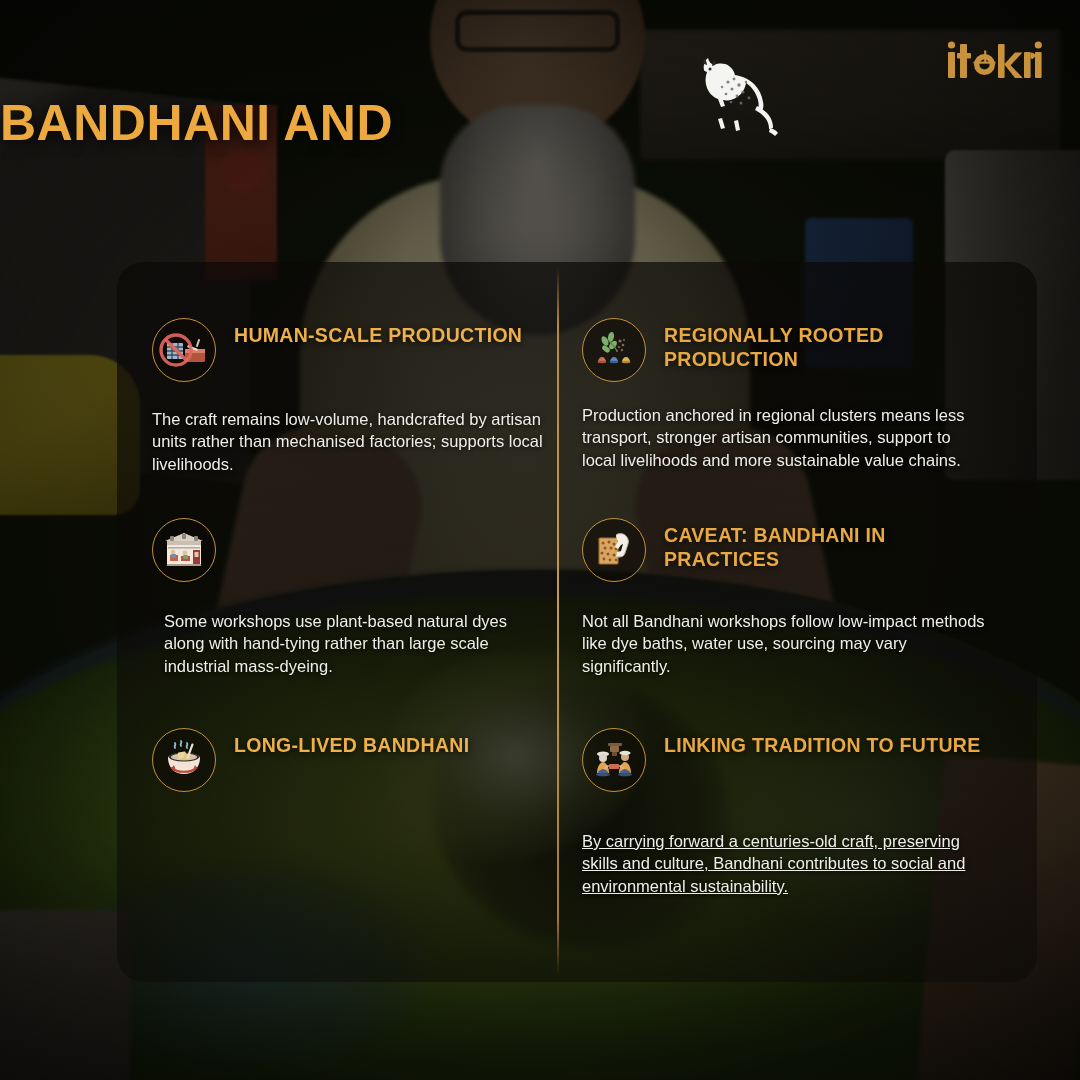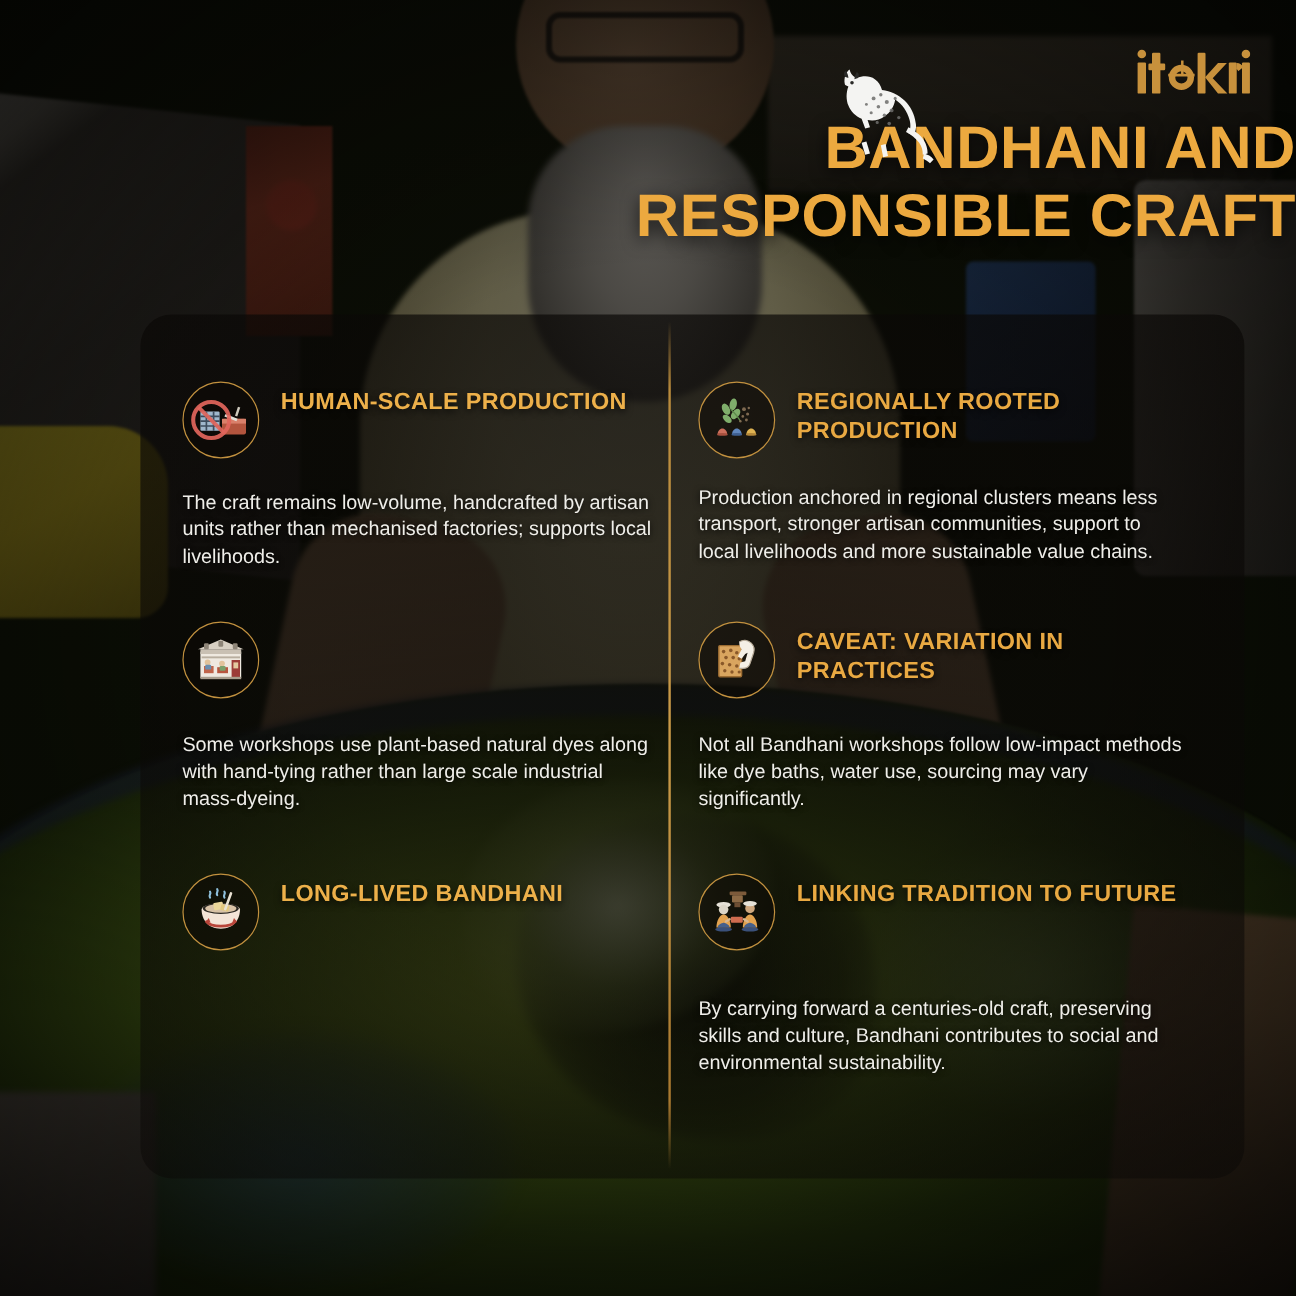--- a/index.html
+++ b/index.html
@@ -152,21 +152,21 @@
     position:absolute; top:40px; right:38px;
     font-size:40px; font-weight:700; letter-spacing:-1px;
     color:#c8913c; line-height:1;
     display:flex; align-items:center; z-index:8;
     text-shadow:0 2px 6px rgba(0,0,0,.6);
   }
   .logo .lg-svg { display:block; }
 
   .title-wrap {
     position:absolute; top:95px; left:0; width:1080px;
-    text-align:right; z-index:7;
+    text-align:left; z-index:7;
   }
   .title {
     font-size:50px; font-weight:700; letter-spacing:.5px; line-height:1.14;
     color:#eca93f; text-shadow:0 3px 14px rgba(0,0,0,.75);
   }
   .goat {
     position:absolute; left:686px; top:52px; width:108px; height:92px;
     z-index:9; pointer-events:none;
   }
 
@@ -211,22 +211,22 @@
   .item-title.t-r { color:#e9a942; }
 
   .item-body {
     margin-top:22px; font-size:16.5px; line-height:1.35;
     color:#efeee9; text-shadow:0 1px 5px rgba(0,0,0,.85);
   }
   .item.col-l .item-body { margin-left:0; }
   .item.row-1.col-l .item-body { margin-top:26px; }
   .item.row-1.col-r .item-body { margin-top:22px; }
   .item.row-3.col-l .item-body { margin-top:44px; }
-  .item.row-3.col-r .item-body { margin-top:38px; }
-  .item.row-2.col-l .item-body { margin-top:28px; }
+  .item.row-3.col-r .item-body { margin-top:38px;text-decoration:underline; }
+  .item.row-2.col-l .item-body { margin-top:28px;margin-left:12px; }
   .item.row-2.col-r .item-body { margin-top:28px; }
 </style>
 </head>
 <body>
 
 <div class="stage">
 
   <div class="bg">
     <div class="bg-base"></div>
     <div class="bg-shelf"></div>
@@ -298,21 +298,20 @@
     </g>
     <g fill="#2a2a28">
       <circle cx="24" cy="17" r="1.5"></circle>
       <path d="M19 7c1 2 2 4 2 6l-3-1c-1-2-1-4 1-5z"></path>
       <path d="M28 8c-1 2-2 4-2 6l3-1c1-2 1-4-1-5z"></path>
     </g>
   </svg>
 
   <div class="title-wrap">
     <div class="title">BANDHANI AND</div>
-    <div class="title">RESPONSIBLE CRAFT</div>
   </div>
 
   <div class="card"></div>
   <div class="divider"></div>
 
   <div class="grid">
 
     <div class="item col-r row-1">
       <div class="item-head">
         <div class="icon-circle">
@@ -419,21 +418,21 @@
                 <circle cx="19" cy="29" r="1.5"></circle>
               <circle cx="25" cy="30" r="1.5"></circle>
                 <circle cx="15" cy="34" r="1.4"></circle>
               <circle cx="21" cy="35" r="1.4"></circle>
                 <circle cx="27" cy="35" r="1.3"></circle>
             </g>
             <path d="M27 10c3-2 7-2 10 1 2 2 3 5 2 8l-3 9c-1 3-3 4-6 4h-3l1-5 4-1 2-7-2 1-3 4-3-2 3-6c-1-1-2-3-2-6z" fill="#f4efe6"></path>
             <path d="M27 10c3-2 7-2 10 1 2 2 3 5 2 8l-3 9c-1 3-3 4-6 4h-3" fill="none" stroke="#b7ab99" stroke-width="1"></path>
           </svg>
         </div>
-        <div class="item-title t-r">CAVEAT: VARIATION IN PRACTICES</div>
+        <div class="item-title t-r">CAVEAT: BANDHANI IN PRACTICES</div>
       </div>
       <div class="item-body">Not all Bandhani workshops follow low-impact methods like dye baths, water use, sourcing may vary significantly.</div>
     </div>
 
     <div class="item col-l row-3">
       <div class="item-head">
         <div class="icon-circle">
           <svg width="50" height="50" viewBox="0 0 50 50">
             <g stroke="#8fc0dc" stroke-width="1.8" fill="none" stroke-linecap="round">
               <path d="M16 13c-1.5-2 1.5-3 0-5"></path>

